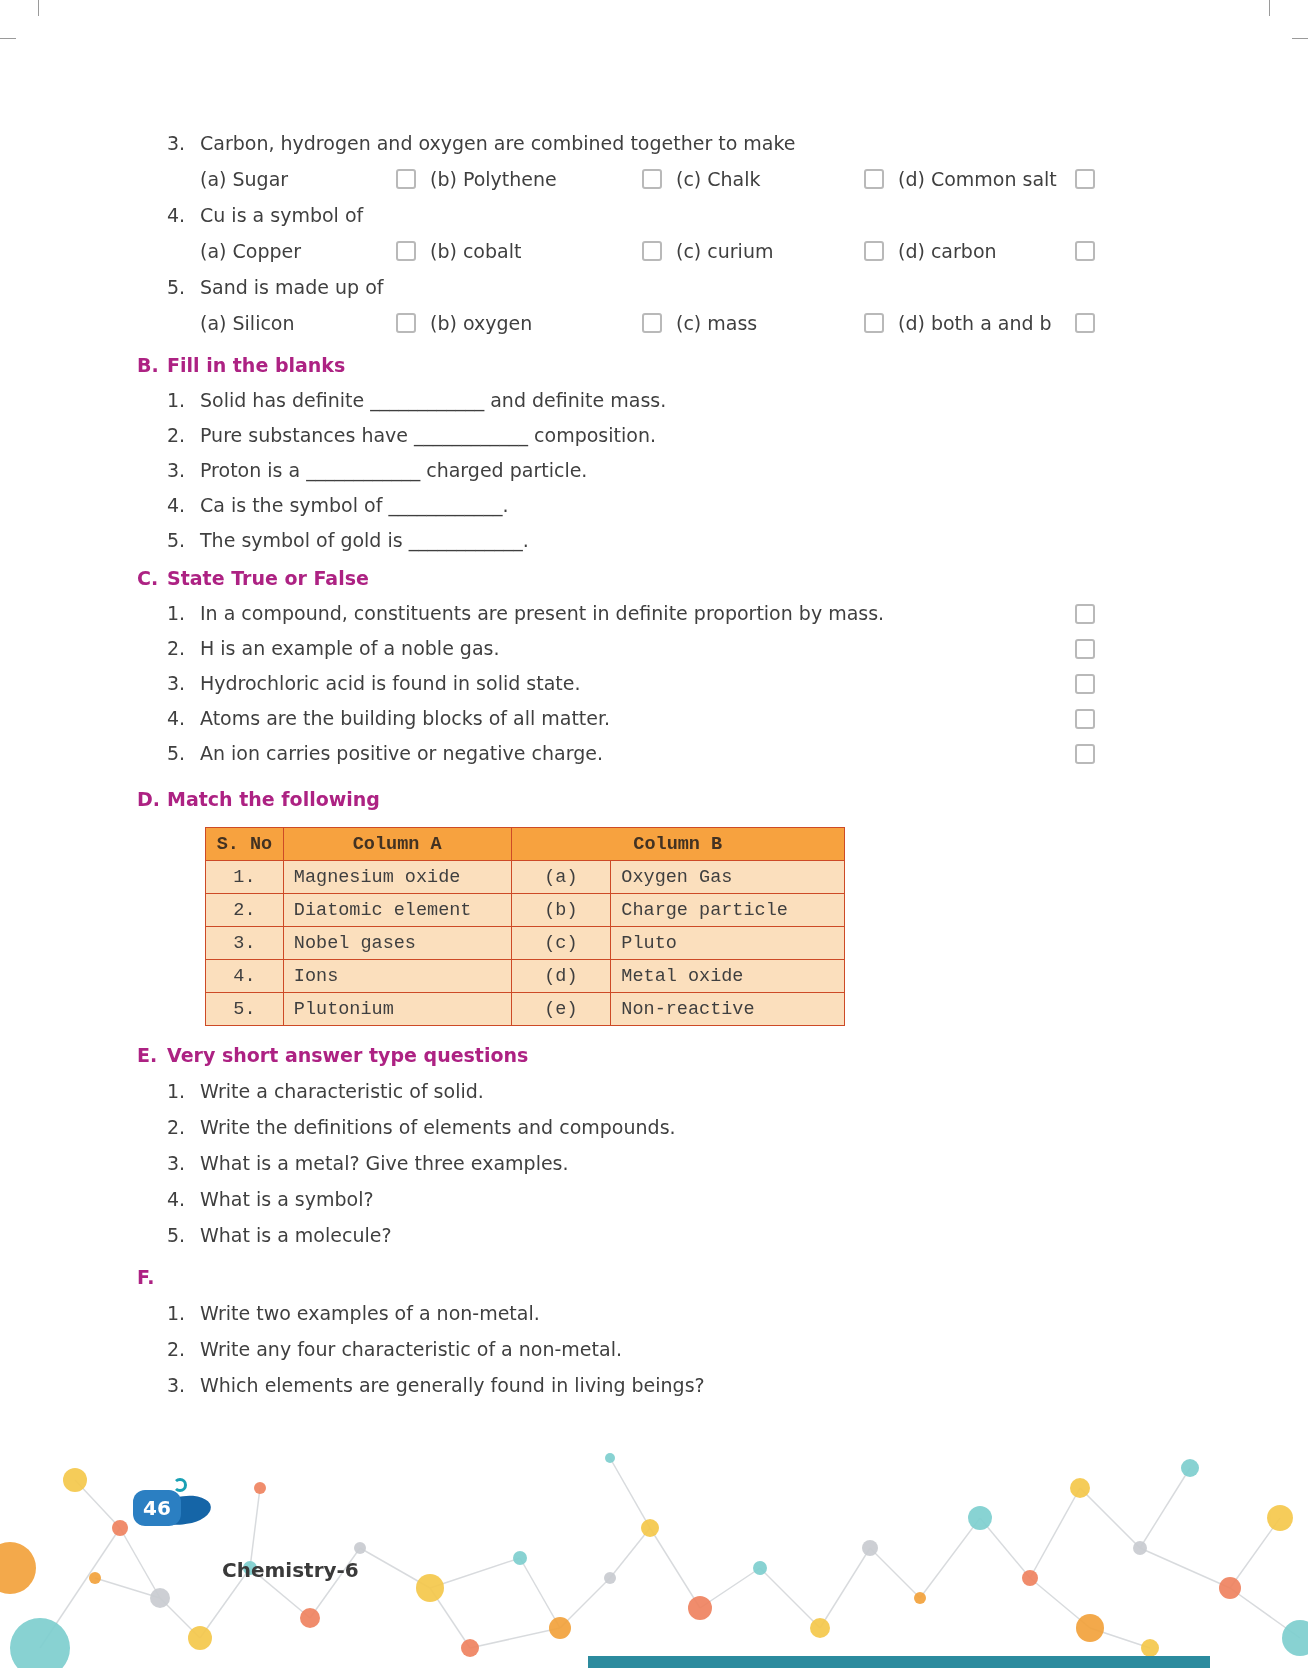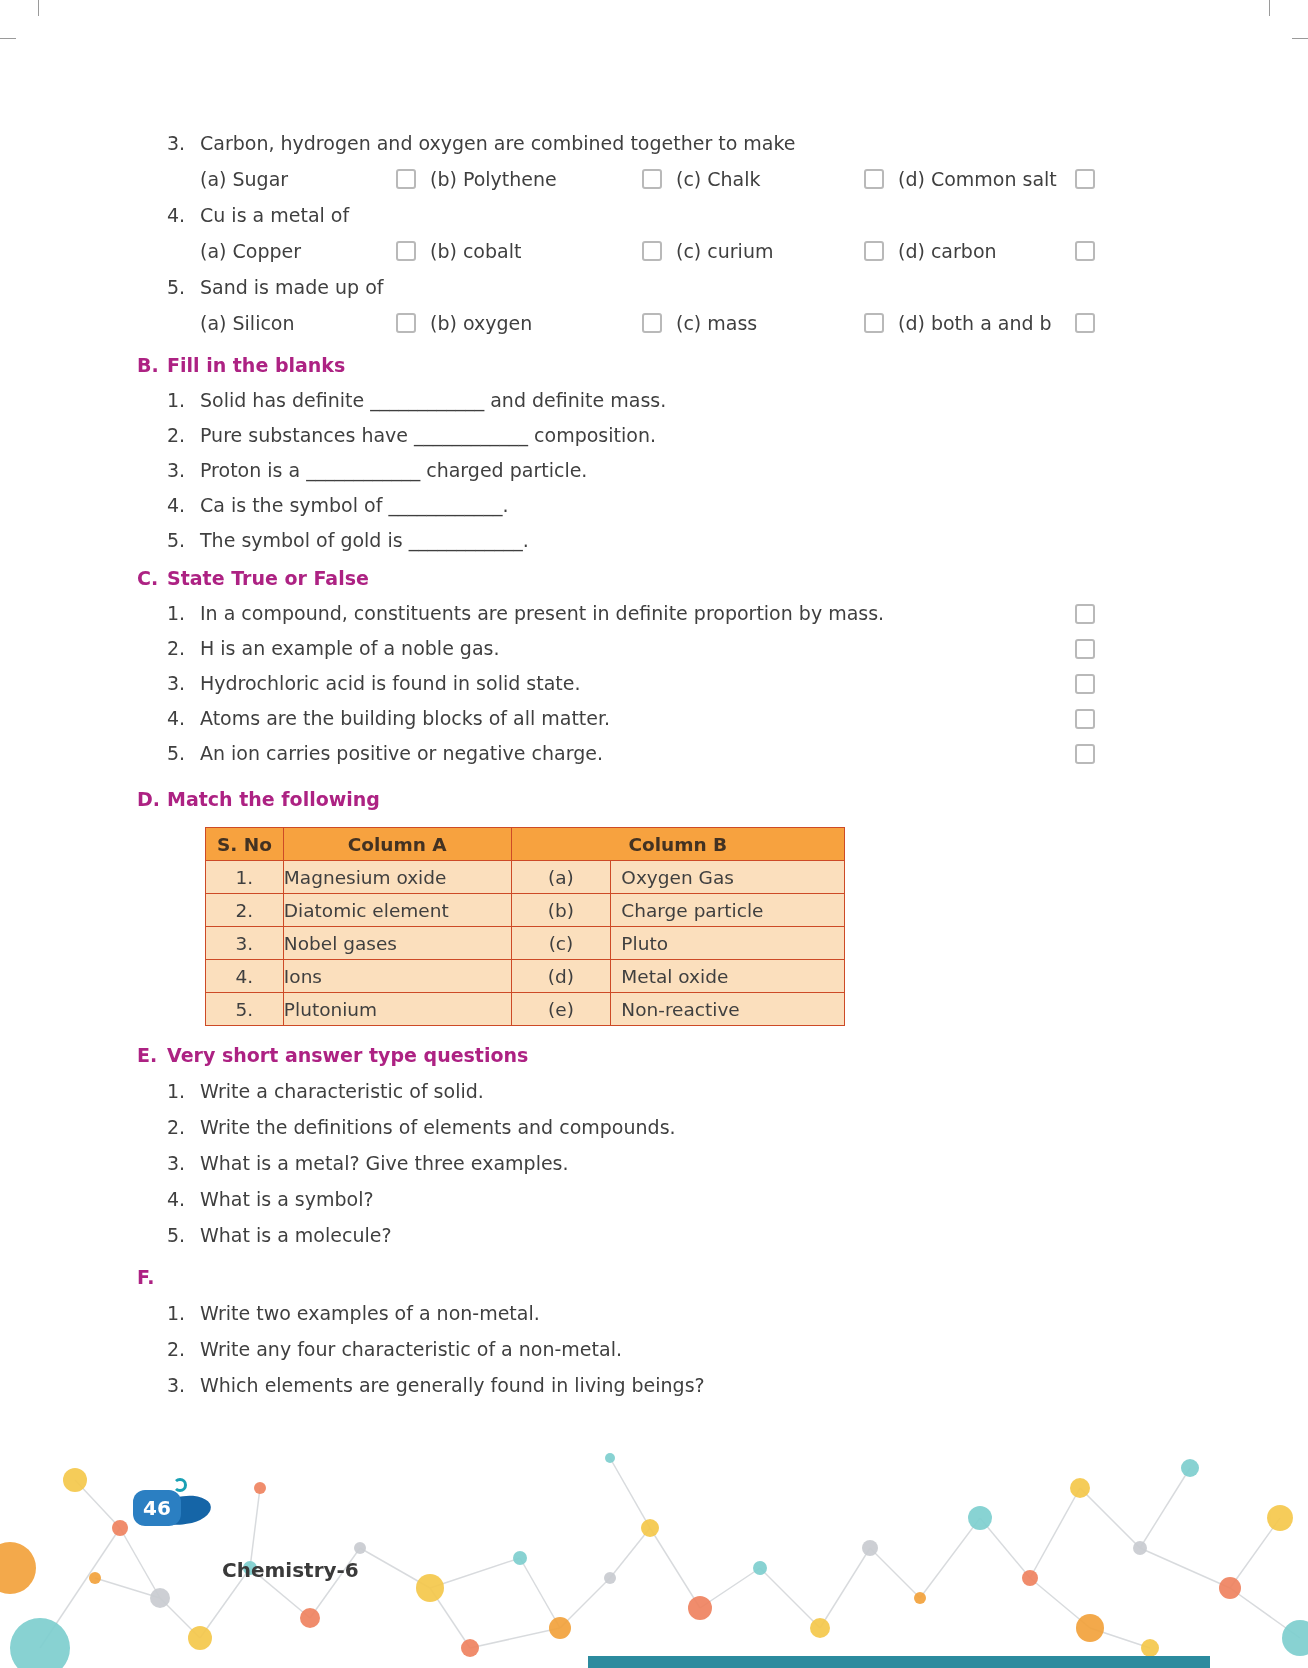--- a/index.html
+++ b/index.html
@@ -69,30 +69,31 @@
   table.match {
     margin: 10px 0 0 68px;
     border-collapse: collapse;
     width: 640px;
     font-size: 18.5px;
   }
   table.match th, table.match td {
     border: 1px solid #cd4a26;
     height: 33px;
     vertical-align: middle;
+    font-family: Liberation Mono, monospace;
   }
   table.match th {
     background: #f7a23f;
     color: #433222;
     font-weight: bold;
     text-align: center;
   }
   table.match td { background: #fbdfbd; }
   td.c-sno { width: 78px; text-align: center; }
-  td.c-a { width: 228px; text-align: left; }
+  td.c-a { width: 228px; padding-left: 10px; text-align: left; }
   td.c-letter { width: 100px; text-align: center; }
   td.c-b { width: 234px; padding-left: 10px; text-align: left; }
 
   .mt6 { margin-top: 6px; }
   .mt2 { margin-top: 2px; }
   .mt10 { margin-top: 10px; }
   .mt11 { margin-top: 11px; }
 
   
   .deco-svg { position: absolute; left: 0; bottom: 0; width: 1308px; height: 240px; }
@@ -165,21 +166,21 @@
       <span class="cb"></span>
     </div>
     <div class="opt">
       <span>(d) Common salt</span>
       <span class="cb"></span>
     </div>
   </div>
 
   <div class="q-line">
     <span class="qnum">4.</span>
-    <span class="qtext">Cu is a metal of</span>
+    <span class="qtext">Cu is a symbol of</span>
   </div>
   <div class="opts">
     <div class="opt">
       <span>(a) Copper</span>
       <span class="cb"></span>
     </div>
     <div class="opt">
       <span>(b) cobalt</span>
       <span class="cb"></span>
     </div>

